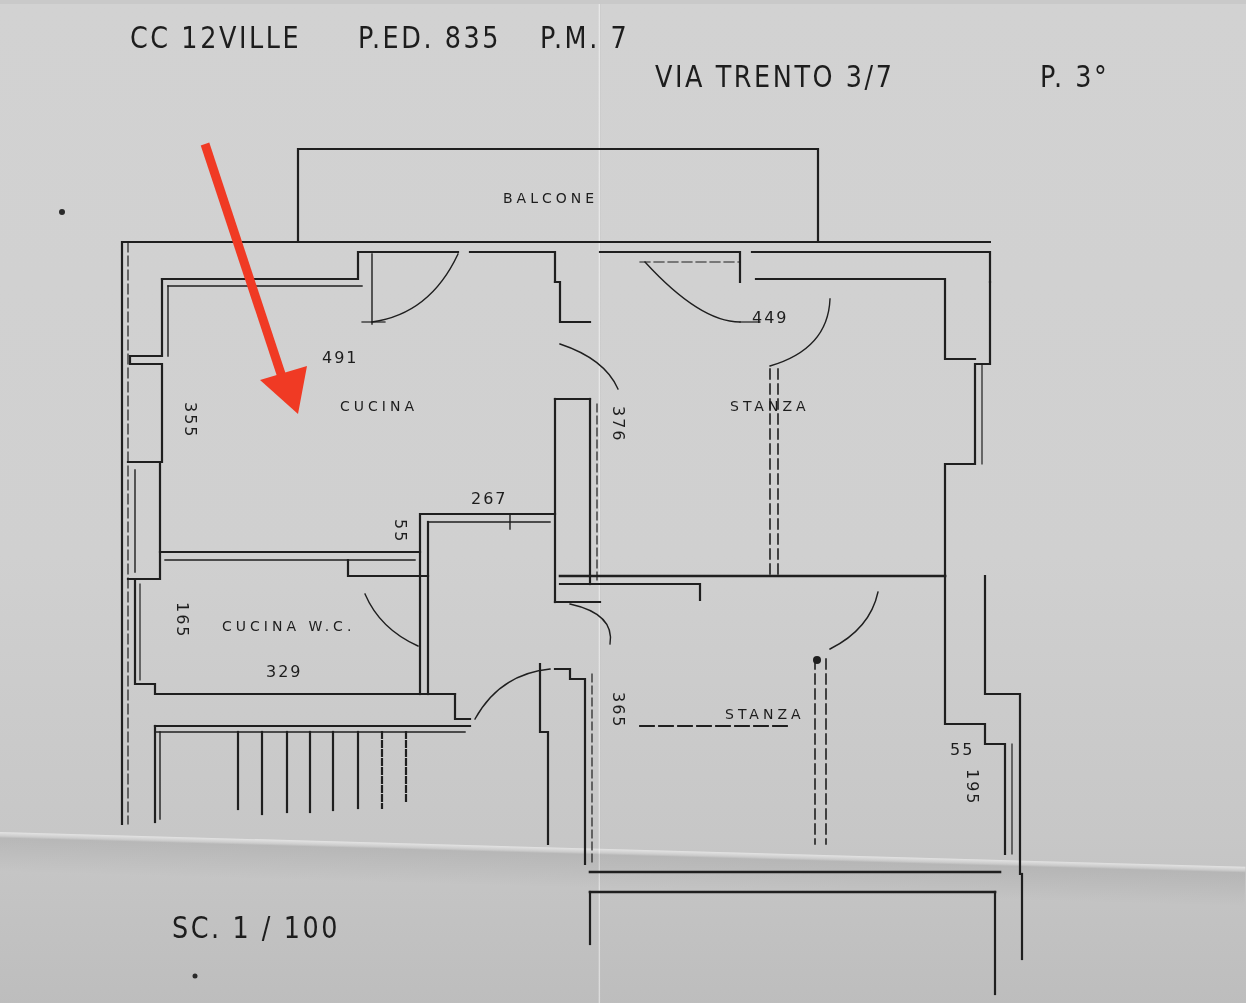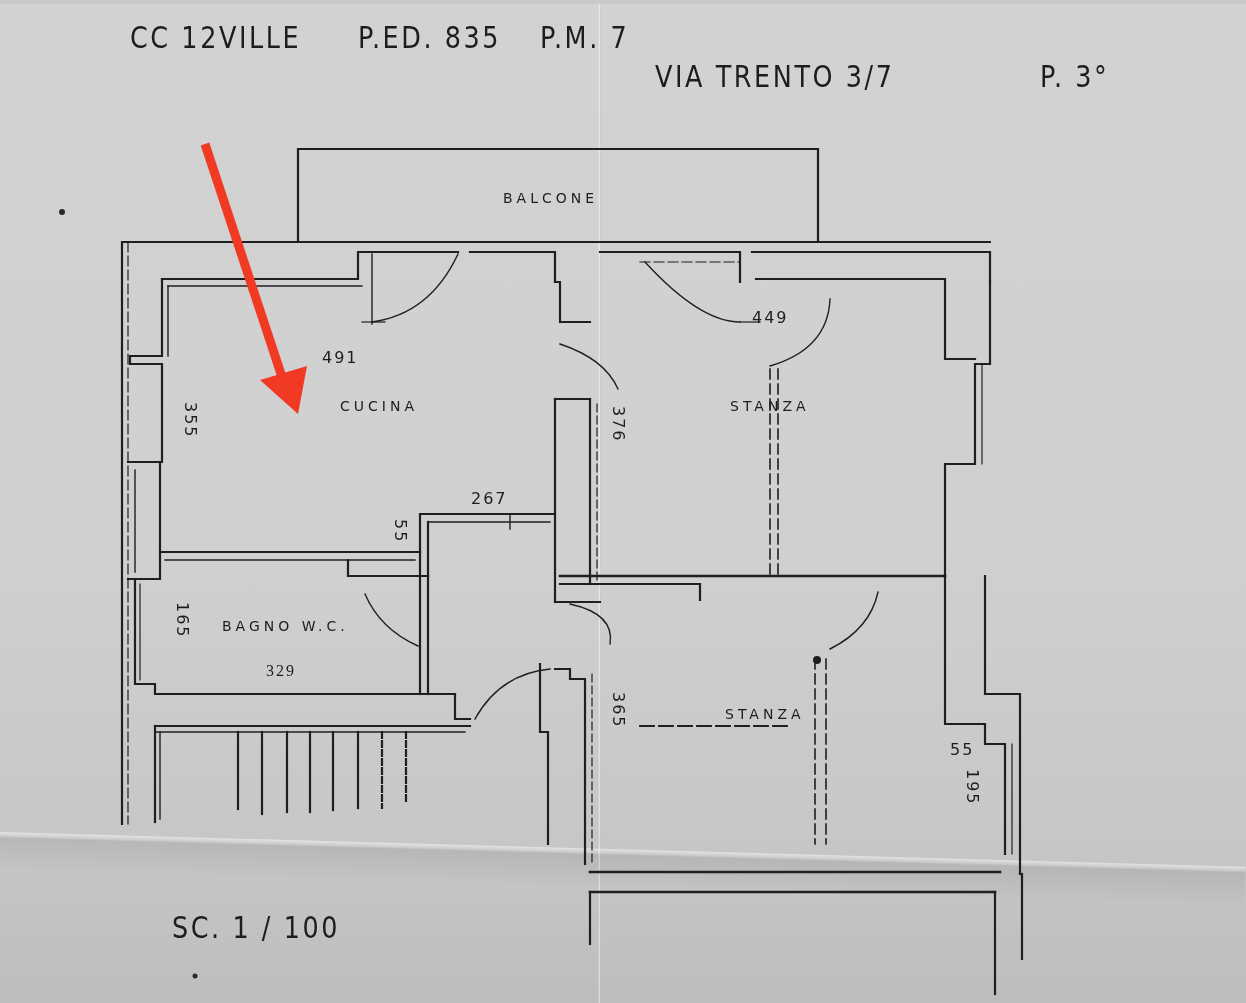--- a/index.html
+++ b/index.html
@@ -142,30 +142,30 @@
     </g>
     <circle cx="817" cy="656" r="4" fill="#1f1f1f"></circle>
     <circle cx="62" cy="208" r="3" fill="#2a2a2a"></circle>
     <circle cx="195" cy="972" r="2.5" fill="#2a2a2a"></circle>
   </svg>
 
   <div class="lbl room" style="left:503px; top:186px;">BALCONE</div>
   <div class="lbl room" style="left:320px; top:394px;margin-left:20px;">CUCINA</div>
   <div class="lbl room" style="left:730px; top:394px;">STANZA</div>
   <div class="lbl room" style="left:725px; top:702px;">STANZA</div>
-  <div class="lbl room" style="left:222px; top:614px;">BAGNO W.C.</div>
+  <div class="lbl room" style="left:222px; top:614px;">CUCINA W.C.</div>
 
   <div class="lbl dim" style="left:322px; top:304px;margin-top:40px;">491</div>
   <div class="lbl dim vert" style="left:200px; top:398px;">355</div>
   <div class="lbl dim" style="left:752px; top:304px;text-align:right;">449</div>
   <div class="lbl dim vert" style="left:628px; top:402px;">376</div>
   <div class="lbl dim" style="left:471px; top:485px;">267</div>
   <div class="lbl dim vert" style="left:410px; top:515px;">55</div>
   <div class="lbl dim vert" style="left:192px; top:598px;">165</div>
-  <div class="lbl dim" style="left:266px; top:658px;font-family:Liberation Serif, serif;">329</div>
+  <div class="lbl dim" style="left:266px; top:658px;">329</div>
   <div class="lbl dim vert" style="left:628px; top:688px;">365</div>
   <div class="lbl dim" style="left:950px; top:736px;">55</div>
   <div class="lbl dim vert" style="left:982px; top:765px;">195</div>
 
   <div class="lbl hdr" style="left:172px; top:906px;">SC. 1 / 100</div>
 
   <svg class="arrow-svg" width="1246" height="1003" viewBox="0 0 1246 1003">
     <line x1="205" y1="140" x2="283" y2="376" stroke="#f03a24" stroke-width="9" stroke-linecap="butt"></line>
     <polygon points="260,376 307,362 298,410" fill="#f03a24"></polygon>
   </svg>

